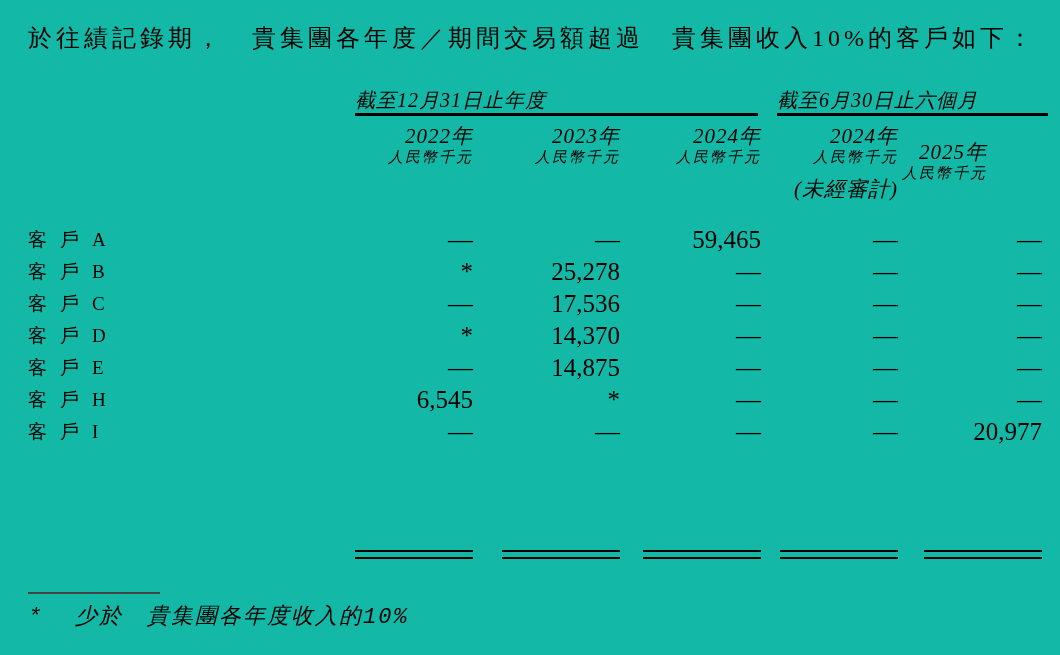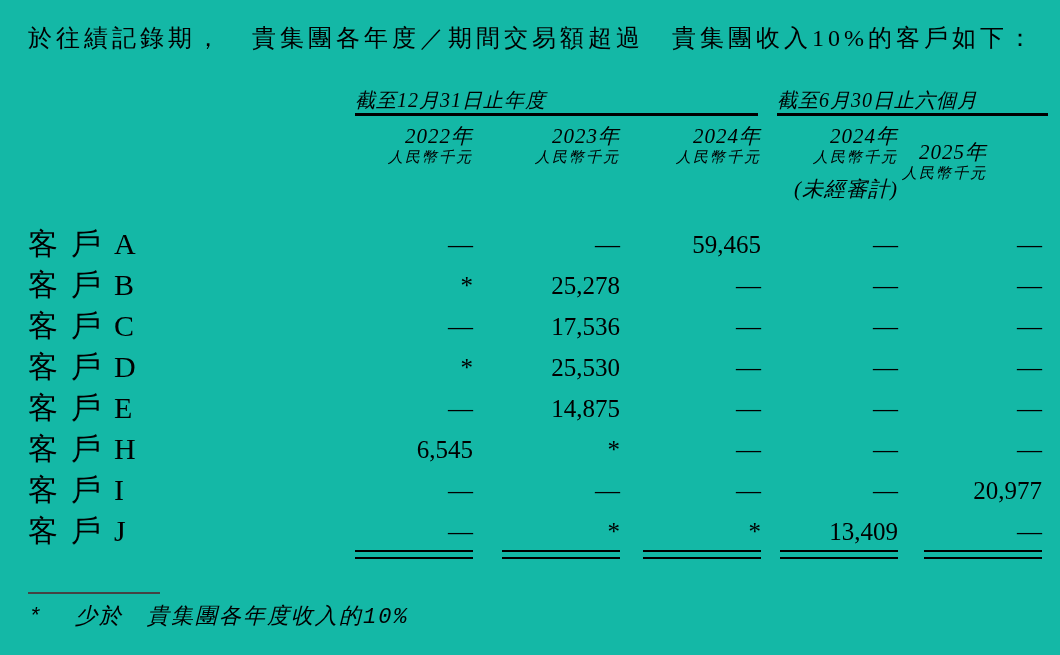--- a/index.html
+++ b/index.html
@@ -68,21 +68,21 @@
   table.data td {
     height: 32px;
     padding: 0;
     font-size: 25px;
     text-align: right;
     vertical-align: middle;
     white-space: nowrap;
   }
   table.data td.lbl {
     text-align: left;
-    font-size: 30px;
+    font-size: 19px;
     letter-spacing: 13px;
   }
   
   .double-rule {
     position: absolute;
     top: 550px;
     height: 5px;
     border-top: 2px solid #000000;
     border-bottom: 2px solid #000000;
   }
@@ -185,21 +185,21 @@
         <td class="lbl">客戶C</td>
         <td class="num">—</td>
         <td class="num">17,536</td>
         <td class="num">—</td>
         <td class="num">—</td>
         <td class="num">—</td>
       </tr>
       <tr>
         <td class="lbl">客戶D</td>
         <td class="num">*</td>
-        <td class="num">25,530</td>
+        <td class="num">14,370</td>
         <td class="num">—</td>
         <td class="num">—</td>
         <td class="num">—</td>
       </tr>
       <tr>
         <td class="lbl">客戶E</td>
         <td class="num">—</td>
         <td class="num">14,875</td>
         <td class="num">—</td>
         <td class="num">—</td>
@@ -213,28 +213,20 @@
         <td class="num">—</td>
         <td class="num">—</td>
       </tr>
       <tr>
         <td class="lbl">客戶I</td>
         <td class="num">—</td>
         <td class="num">—</td>
         <td class="num">—</td>
         <td class="num">—</td>
         <td class="num">20,977</td>
-      </tr>
-      <tr>
-        <td class="lbl">客戶J</td>
-        <td class="num">—</td>
-        <td class="num">*</td>
-        <td class="num">*</td>
-        <td class="num">13,409</td>
-        <td class="num">—</td>
       </tr>
     </tbody>
   </table>
 
   <div class="double-rule dr1"></div>
   <div class="double-rule dr2"></div>
   <div class="double-rule dr3"></div>
   <div class="double-rule dr4"></div>
   <div class="double-rule dr5"></div>
 

